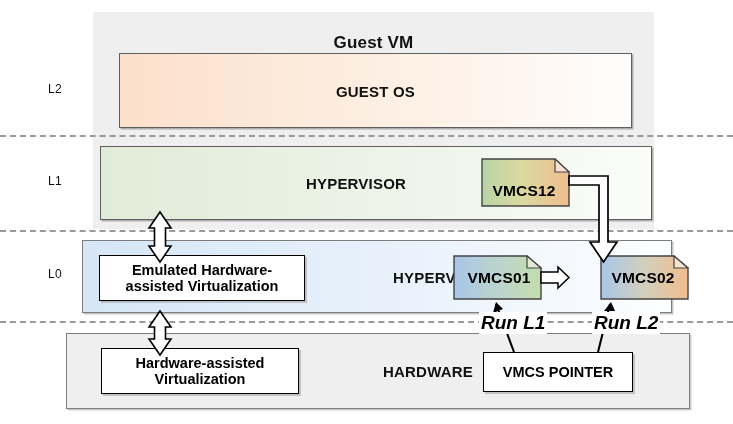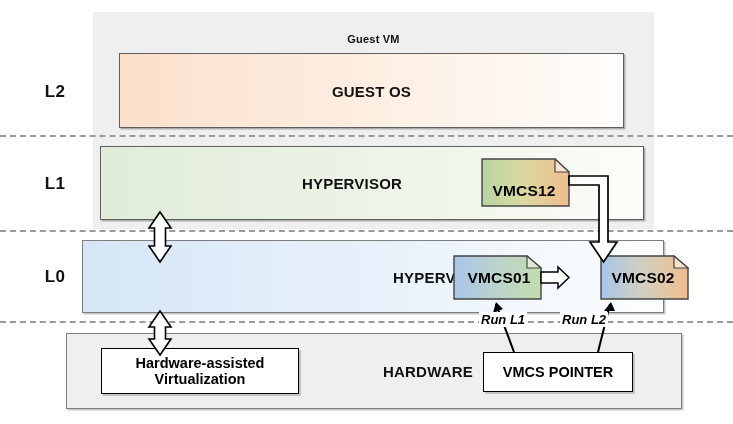--- a/index.html
+++ b/index.html
@@ -2,31 +2,31 @@
 <html><head>
 <meta charset="utf-8">
 <style>
   html,body{margin:0;padding:0;background:#ffffff;}
   body{font-family:"Liberation Sans",sans-serif;}
   #stage{position:relative;width:733px;height:424px;background:#fff;overflow:hidden;}
 
   .dashed-sep{position:absolute;left:0;width:733px;height:0;
     border-top:2px dashed #9a9a9a;}
 
-  .layer-label{position:absolute;font-weight:bold;font-size:17px;color:#111;
+  .layer-label{position:absolute;font-weight:normal;font-size:12px;color:#111;
     text-align:center;width:50px;letter-spacing:.3px;}
 
   
   .guestvm-panel{position:absolute;background:#efefef;border:1px solid #efefef;}
   .guestvm-title{position:absolute;width:100%;text-align:center;font-weight:bold;
-    font-size:11px;color:#111;letter-spacing:.2px;}
+    font-size:17px;color:#111;letter-spacing:.2px;}
 
   
   .strip{position:absolute;border:1px solid #5f5f5f;
-    box-shadow:1.5px 1.5px 0 rgba(120,120,120,.55);}
+    box-shadow:1.5px 1.5px 0 rgba(120,120,120,.55);padding-left:8px;}
   .strip .strip-label{position:absolute;top:50%;transform:translateY(-50%);
     font-weight:bold;font-size:15px;color:#111;letter-spacing:.2px;white-space:nowrap;}
 
   .guestos{background:linear-gradient(to right,#fbe0cc 0%,#fdf0e4 55%,#fffdfc 100%);}
   .hyperv1{background:linear-gradient(to right,#e1ecd8 0%,#eef4e9 55%,#fbfdf9 100%);}
   .hyperv0{background:linear-gradient(to right,#d6e6f6 0%,#e9f2fb 55%,#fdfeff 100%);
     box-shadow:1.5px 1.5px 0 rgba(140,140,140,.5);border:1px solid #7d7d7d;}
   .hardware{background:#efefef;border:1px solid #7d7d7d;
     box-shadow:1.5px 1.5px 0 rgba(150,150,150,.5);}
 
@@ -35,21 +35,21 @@
     display:flex;align-items:center;justify-content:center;text-align:center;
     font-weight:bold;font-size:14.5px;color:#000;line-height:1.12;
     box-shadow:2px 2px 0 rgba(150,150,150,.5);}
 
   
   .doc{position:absolute;}
   .doc .doc-text{position:absolute;inset:0;display:flex;align-items:center;
     justify-content:center;font-weight:bold;font-size:15.5px;color:#000;
     letter-spacing:.2px;z-index:3;padding-right:3px;}
 
-  .runlbl{position:absolute;font-style:italic;font-weight:bold;font-size:13px;
+  .runlbl{position:absolute;font-style:italic;font-weight:bold;font-size:19px;
     color:#000;background:#fff;padding:0 2px;white-space:nowrap;}
 
   svg.overlay{position:absolute;left:0;top:0;width:733px;height:424px;
     pointer-events:none;overflow:visible;}
 </style>
 </head>
 <body>
 
 <div id="stage">
 
@@ -81,20 +81,23 @@
     </svg>
     <div class="doc-text">VMCS12</div>
   </div>
 
   <div class="dashed-sep" style="top:230px;"></div>
 
   <div class="strip hyperv0" style="left:82px;top:240px;width:580px;height:71px;">
     <div class="strip-label" style="left:310px;">HYPERVISOR</div>
   </div>
 
+  <div class="wbox" style="left:99px;top:255px;width:196px;height:44px;padding:0 4px;">
+    <span>Emulated Hardware-assisted Virtualization</span>
+  </div>
 
   <div class="doc" style="left:453px;top:255px;width:95px;height:45px;">
     <svg width="89" height="45" viewBox="0 0 89 45">
       <defs>
         <linearGradient id="g01" x1="0" y1="0" x2="1" y2="0">
           <stop offset="0%" stop-color="#a8c6e8"></stop>
           <stop offset="50%" stop-color="#bcd3cd"></stop>
           <stop offset="100%" stop-color="#c3ddad"></stop>
         </linearGradient>
       </defs>
@@ -166,19 +169,19 @@
       <path d="M496,302 L493,313 L503,309 Z" fill="#000"></path>
     </g>
 
     <g>
       <path d="M598,352 L610,304" stroke="#000" stroke-width="2.1" fill="none"></path>
       <path d="M611,302 L604,311 L615,311 Z" fill="#000"></path>
     </g>
   </svg>
 
   <div class="runlbl" style="left:479px;top:312px;">Run L1</div>
-  <div class="runlbl" style="left:560px;top:312px;">Run L2</div>
+  <div class="runlbl" style="left:592px;top:312px;">Run L2</div>
 
   <div class="layer-label" style="left:30px;top:82px;">L2</div>
   <div class="layer-label" style="left:30px;top:174px;">L1</div>
   <div class="layer-label" style="left:30px;top:267px;">L0</div>
 
 </div>
 
 </body></html>

